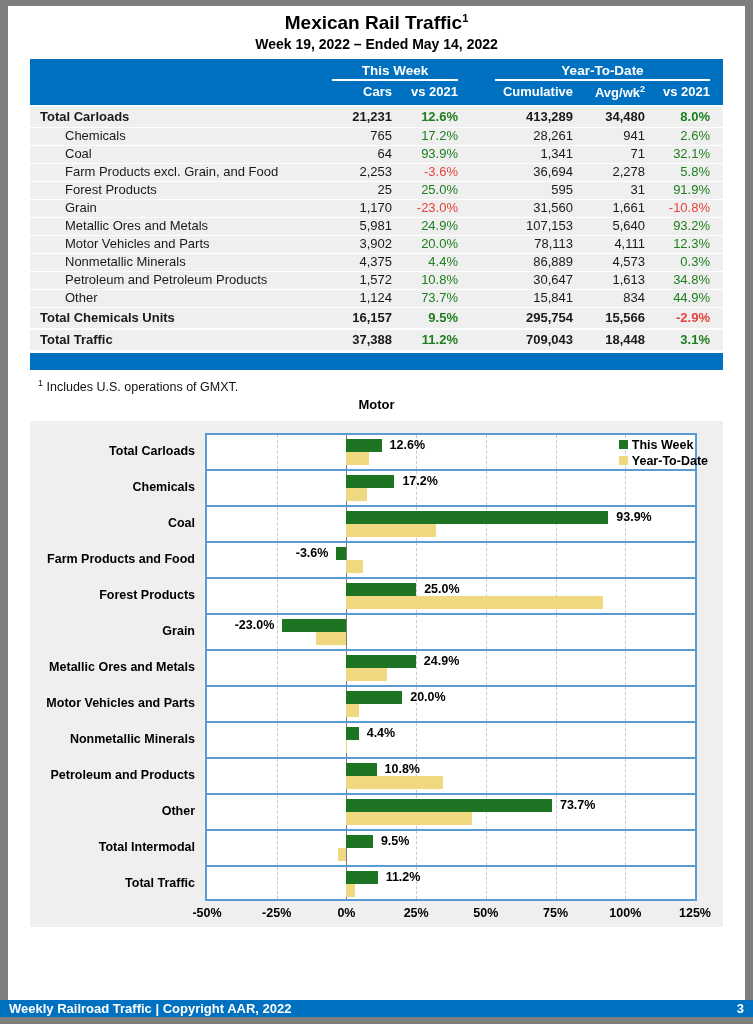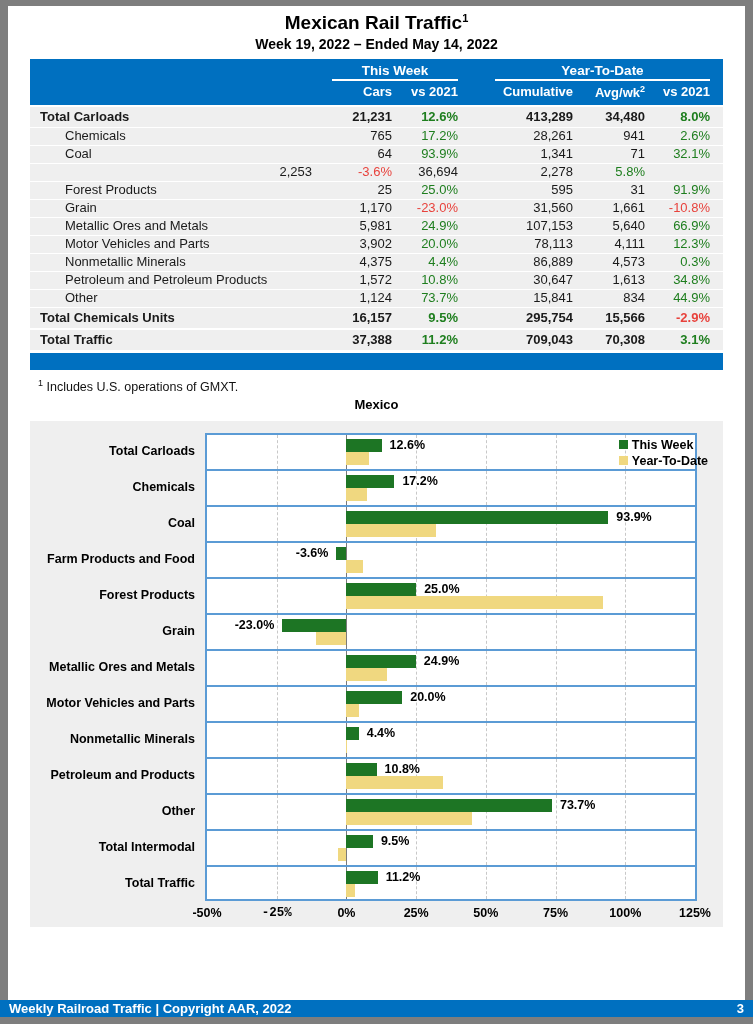--- a/index.html
+++ b/index.html
@@ -112,20 +112,21 @@
           </div>
           <div class="grid trow sub">
             <div class="tlabel">Coal</div>
             <div class="tcell">64</div>
             <div class="tcell pos">93.9%</div>
             <div class="tcell">1,341</div>
             <div class="tcell">71</div>
             <div class="tcell pos">32.1%</div>
           </div>
           <div class="grid trow sub">
+            <div class="tlabel">Farm Products excl. Grain, and Food</div>
             <div class="tcell">2,253</div>
             <div class="tcell neg">-3.6%</div>
             <div class="tcell">36,694</div>
             <div class="tcell">2,278</div>
             <div class="tcell pos">5.8%</div>
           </div>
           <div class="grid trow sub">
             <div class="tlabel">Forest Products</div>
             <div class="tcell">25</div>
             <div class="tcell pos">25.0%</div>
@@ -140,21 +141,21 @@
             <div class="tcell">31,560</div>
             <div class="tcell">1,661</div>
             <div class="tcell neg">-10.8%</div>
           </div>
           <div class="grid trow sub">
             <div class="tlabel">Metallic Ores and Metals</div>
             <div class="tcell">5,981</div>
             <div class="tcell pos">24.9%</div>
             <div class="tcell">107,153</div>
             <div class="tcell">5,640</div>
-            <div class="tcell pos">66.9%</div>
+            <div class="tcell pos">93.2%</div>
           </div>
           <div class="grid trow sub">
             <div class="tlabel">Motor Vehicles and Parts</div>
             <div class="tcell">3,902</div>
             <div class="tcell pos">20.0%</div>
             <div class="tcell">78,113</div>
             <div class="tcell">4,111</div>
             <div class="tcell pos">12.3%</div>
           </div>
           <div class="grid trow sub">
@@ -187,33 +188,33 @@
             <div class="tcell pos">9.5%</div>
             <div class="tcell">295,754</div>
             <div class="tcell">15,566</div>
             <div class="tcell neg">-2.9%</div>
           </div>
           <div class="grid trow total">
             <div class="tlabel">Total Traffic</div>
             <div class="tcell">37,388</div>
             <div class="tcell pos">11.2%</div>
             <div class="tcell">709,043</div>
-            <div class="tcell">70,308</div>
+            <div class="tcell">18,448</div>
             <div class="tcell pos">3.1%</div>
           </div>
         </div>
     </div>
 
     <div class="blue-bar"></div>
 
     <div class="footnotes">
       <div class="footnote"><sup>1</sup> <span>Includes U.S. operations of GMXT.</span></div>
     </div>
 
-    <div class="chart-sub">Mexico</div>
+    <div class="chart-sub">Motor</div>
 
     <div class="chart-panel" id="chart-panel">
       <div id="bands">
           <div class="band">
             <div class="band-label">Total Carloads</div>
             <div class="band-plot">
               <div class="gridline" style="left: 69.7143px;"></div>
               <div class="zeroline" style="left: 139.429px;"></div>
               <div class="gridline" style="left: 209.143px;"></div>
               <div class="gridline" style="left: 278.857px;"></div>
@@ -388,21 +389,21 @@
               <div class="gridline" style="left: 348.571px;"></div>
               <div class="gridline" style="left: 418.286px;"></div>
               <div class="bar" style="background: rgb(29, 117, 36); top: 4px; width: 31.232px; left: 139.429px;"></div>
               <div class="bar" style="background: rgb(240, 216, 128); top: 17px; width: 8.64457px; left: 139.429px;"></div>
               <div class="bar-label" style="left: 178.661px;">11.2%</div>
             </div>
           </div>
         </div>
       <div class="axis" id="axis">
           <div class="tick" style="left: 2px;">-50%</div>
-          <div class="tick" style="left: 71.7143px; font-family: Liberation Mono, monospace;">-25%</div>
+          <div class="tick" style="left: 71.7143px;">-25%</div>
           <div class="tick" style="left: 141.429px;">0%</div>
           <div class="tick" style="left: 211.143px;">25%</div>
           <div class="tick" style="left: 280.857px;">50%</div>
           <div class="tick" style="left: 350.571px;">75%</div>
           <div class="tick" style="left: 420.286px;">100%</div>
           <div class="tick" style="left: 490px;">125%</div>
         </div>
       <div class="legend">
         <div class="legend-row">
           <div class="swatch" id="swatch-tw" style="background: rgb(29, 117, 36);"></div>

